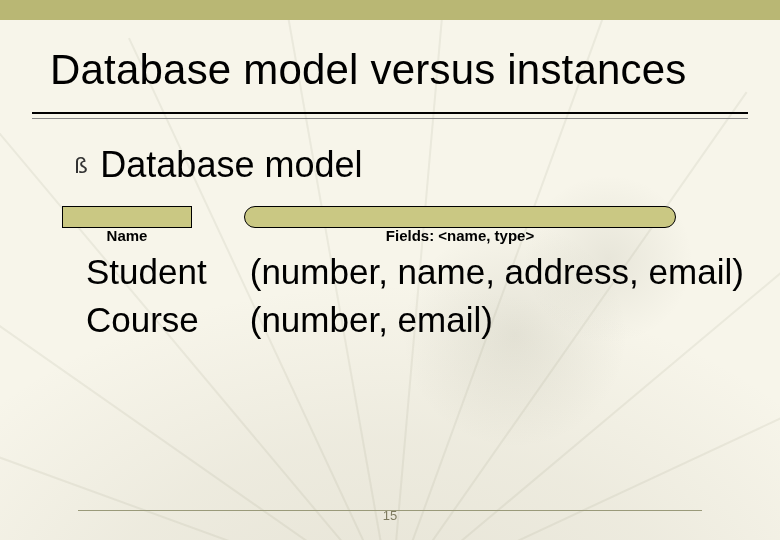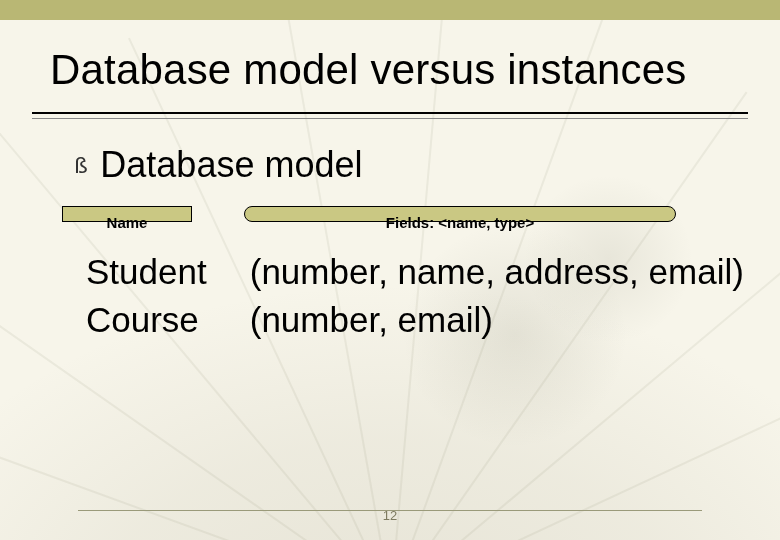--- a/index.html
+++ b/index.html
@@ -57,21 +57,21 @@
     font-size:36px;vertical-align:middle;
   }
   .label-box{
     position:absolute;
     border:1px solid #000;
     background:#cac883;
     font-size:15px;
     font-weight:bold;
     text-align:center;
     box-sizing:border-box;
-    padding-top:7px;
+    padding-top:20px;
     height:16px;
   }
   .label-name{left:62px;top:206px;width:130px;}
   .label-fields{left:244px;top:206px;width:432px;border-radius:11px;}
   .model-lines{
     position:absolute;left:38px;top:248px;width:704px;
     font-size:35px;line-height:48px;margin-left:48px;
   }
   .model-line .cell{display:inline-block}
   .model-line .c-name{width:154px}
@@ -120,13 +120,13 @@
     <span class="cell c-name">Student</span>
     <span class="cell c-fields">(number, name, address, email)</span>
   </div>
   <div class="model-line">
     <span class="cell c-name">Course</span>
     <span class="cell c-fields">(number, email)</span>
   </div>
 </div>
 
 <hr class="footer-rule">
-<div class="page-num">12</div>
+<div class="page-num">15</div>
 
 </body></html>

